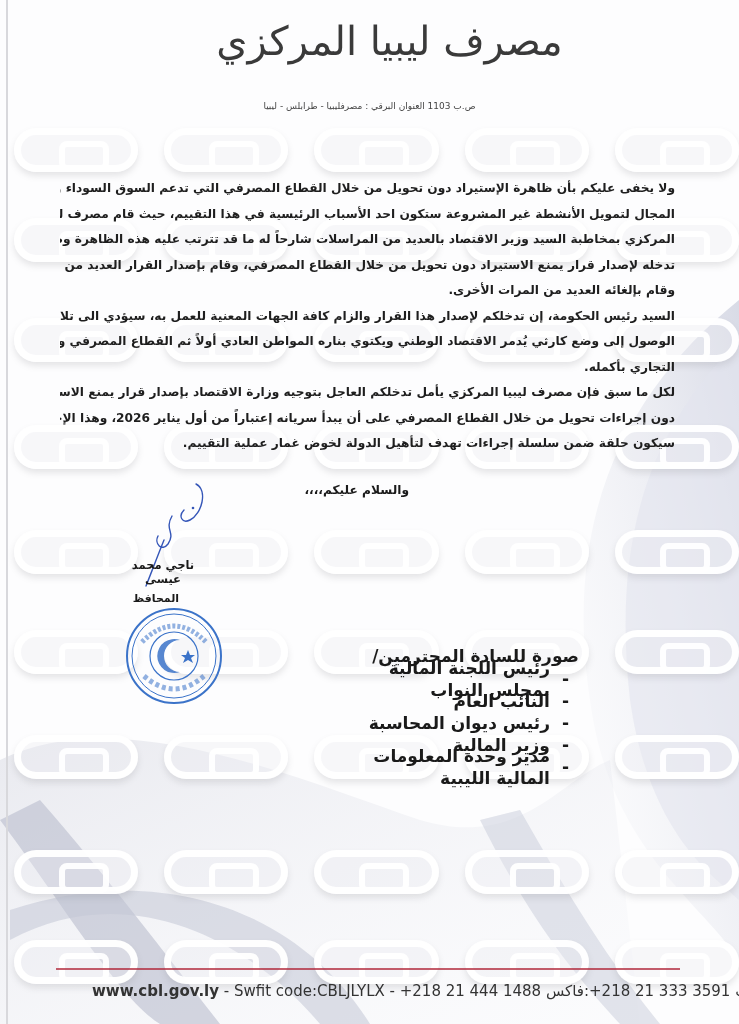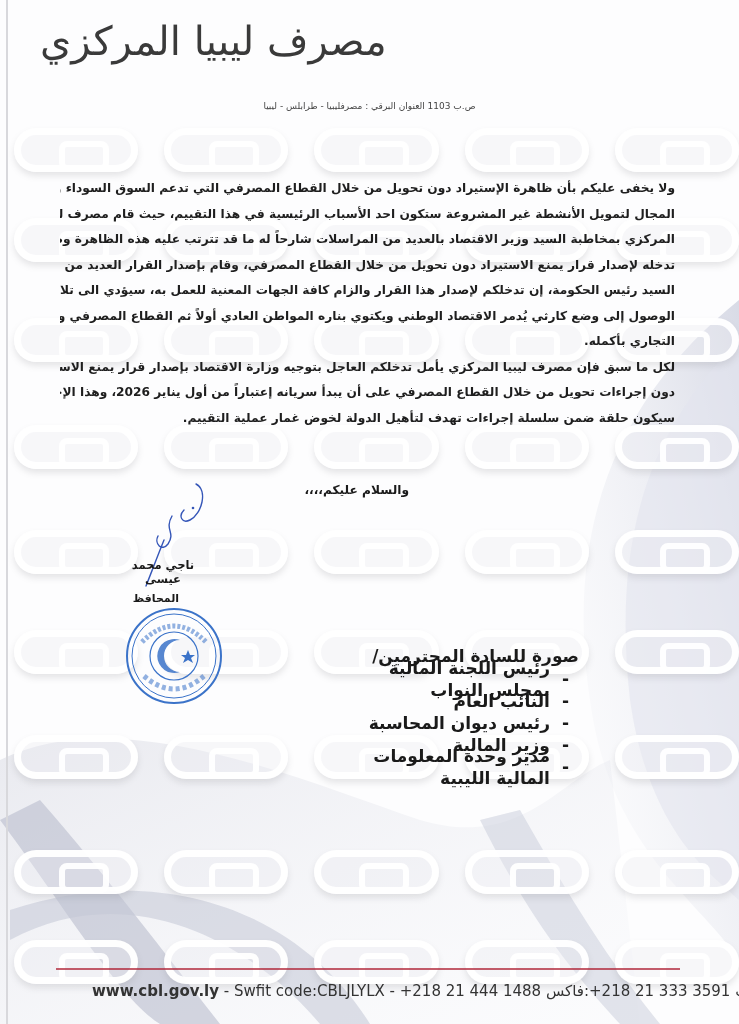--- a/index.html
+++ b/index.html
@@ -12,21 +12,21 @@
   
   .bg-svg { position: absolute; left: 0; top: 0; width: 739px; height: 1024px; }
 
   
   .wm-row { position: absolute; left: 0; width: 739px; height: 56px; display: flex; gap: 26px; padding-left: 14px; }
   .wm { width: 126px; height: 44px; border-radius: 22px; border: 7px solid rgba(255,255,255,0.95);
         box-shadow: 0 4px 6px rgba(120,120,130,0.18); background: rgba(236,236,240,0.35); position: relative; }
   .wm::after { content: ""; position: absolute; left: 38px; top: 6px; width: 38px; height: 18px; border-radius: 8px;
                border: 6px solid rgba(255,255,255,0.95); }
 
-  .header { position: absolute; left: 0; top: 18px; width: 739px; text-align: left; padding-left: 40px; }
+  .header { position: absolute; left: 0; top: 18px; width: 739px; text-align: center; padding-left: 40px; }
   .logo-text { font-family: "DejaVu Serif", serif; font-size: 40px; color: #3a3a3a; letter-spacing: 1px; direction: rtl; }
   .address { position: absolute; top: 101px; left: 0; width: 739px; text-align: center; direction: rtl;
              font-size: 9px; color: #444; }
 
   .body-text { position: absolute; right: 64px; width: 615px; direction: rtl; text-align: justify;
                font-size: 12.2px; font-weight: bold; color: #1e1e1e; }
   .line { height: 25.5px; line-height: 25.5px; white-space: nowrap; overflow: hidden; text-align-last: justify; }
   .line.last { text-align-last: right; }
 
   .closing { position: absolute; right: 330px; top: 483px; direction: rtl; font-size: 12.2px; font-weight: bold; }
@@ -141,20 +141,21 @@
     <div class="logo-text">مصرف ليبيا المركزي</div>
   </div>
   <div class="address">ص.ب 1103  العنوان البرقي : مصرفليبيا - طرابلس - ليبيا</div>
 
   <div class="body-text" style="top:176px;">
     <div>
       <div class="line">ولا يخفى عليكم بأن  ظاهرة الإستيراد دون تحويل من خلال القطاع المصرفي التي تدعم السوق السوداء وتفتح</div>
       <div class="line">المجال لتمويل الأنشطة غير المشروعة ستكون احد الأسباب الرئيسية في هذا التقييم، حيث قام مصرف ليبيا</div>
       <div class="line">المركزي بمخاطبة السيد وزير الاقتصاد بالعديد من المراسلات شارحاً له ما قد تترتب عليه هذه الظاهرة وطلبنا</div>
       <div class="line">تدخله لإصدار قرار يمنع الاستيراد  دون تحويل من خلال القطاع المصرفي، وقام بإصدار القرار العديد من المرات</div>
+      <div class="line last">وقام بإلغائه العديد من المرات الأخرى.</div>
     </div>
     <div>
       <div class="line">السيد رئيس الحكومة، إن تدخلكم لإصدار هذا القرار والزام كافة الجهات المعنية للعمل به، سيؤدي الى تلافي</div>
       <div class="line">الوصول إلى وضع كارثي يُدمر الاقتصاد الوطني ويكتوي بناره المواطن العادي أولاً ثم القطاع المصرفي والقطاع</div>
       <div class="line last">التجاري بأكمله.</div>
     </div>
     <div>
       <div class="line">لكل ما سبق فإن مصرف ليبيا المركزي يأمل تدخلكم العاجل بتوجيه وزارة الاقتصاد بإصدار قرار يمنع الاستيراد</div>
       <div class="line">دون إجراءات تحويل من خلال القطاع المصرفي على أن يبدأ سريانه إعتباراً من أول يناير 2026، وهذا الإجراء</div>
       <div class="line last">سيكون حلقة ضمن سلسلة إجراءات تهدف لتأهيل الدولة لخوض غمار عملية التقييم.</div>

